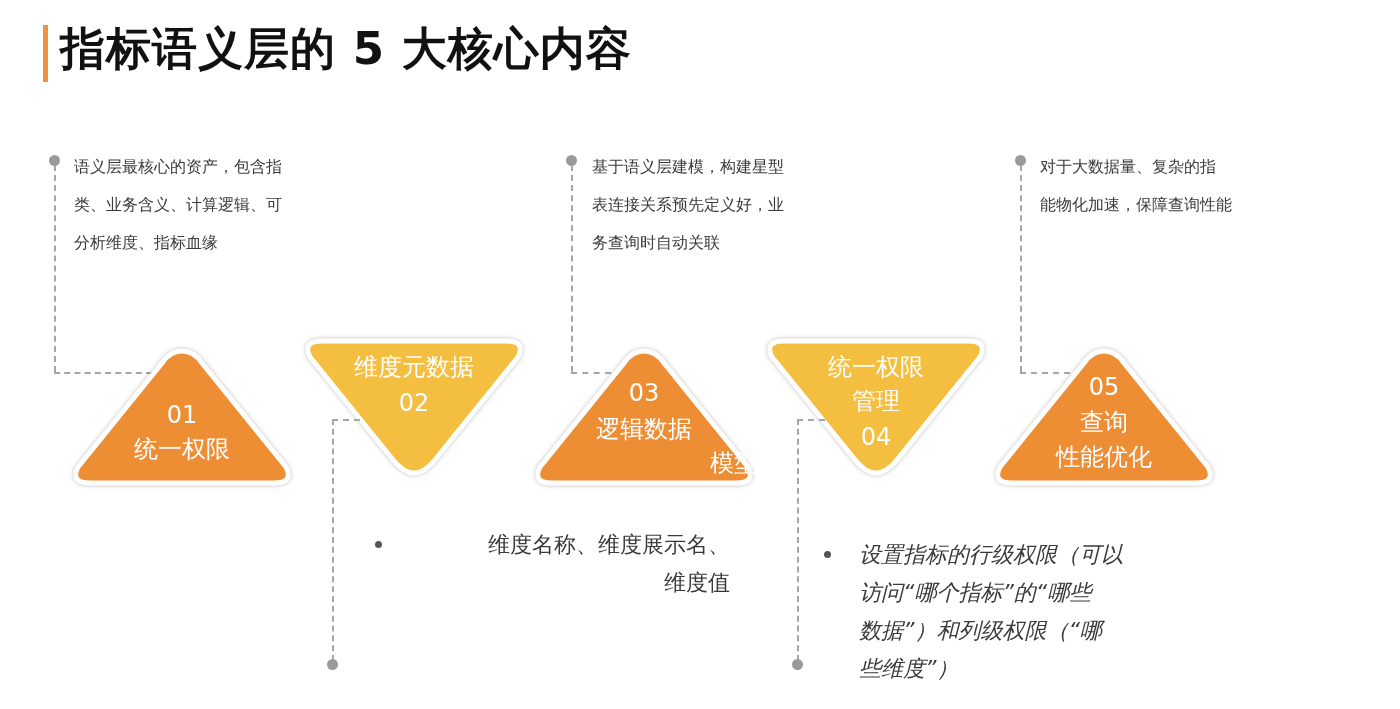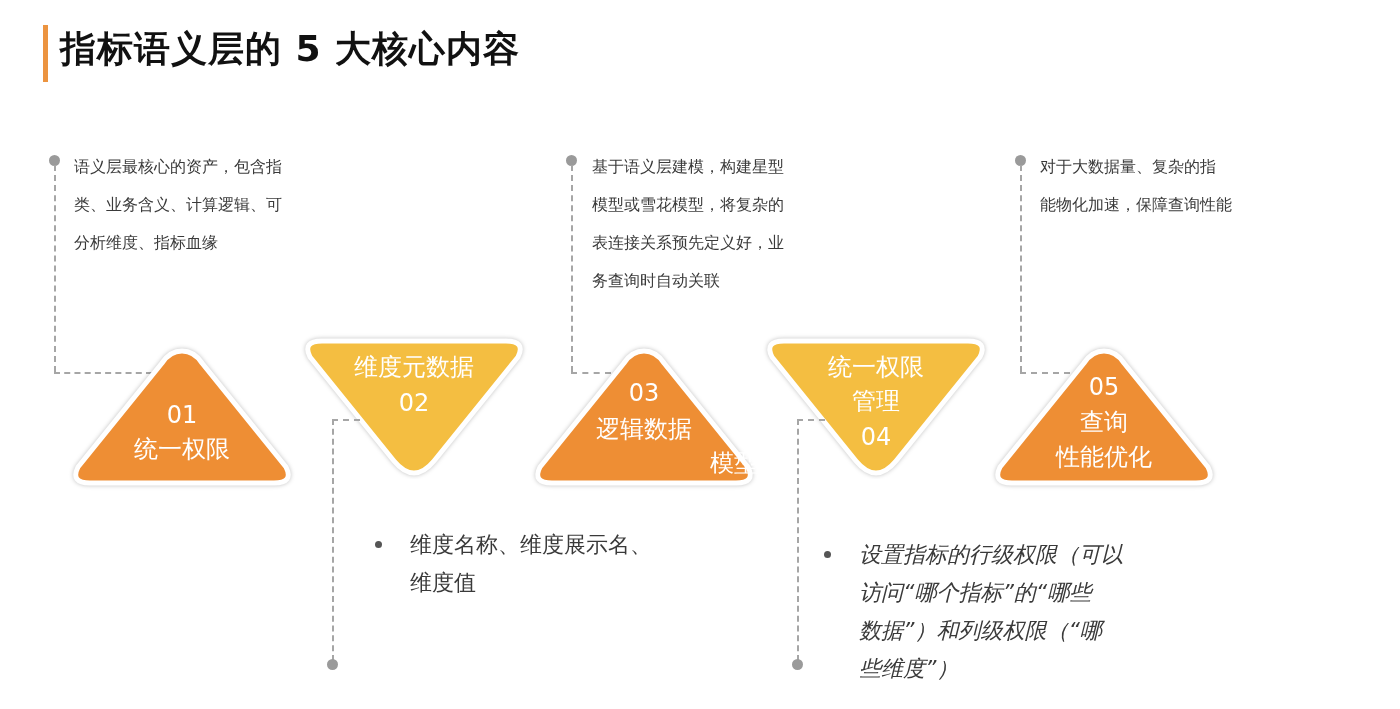--- a/index.html
+++ b/index.html
@@ -7,21 +7,21 @@
     width:1400px; height:709px; position:relative; overflow:hidden;
     background:#ffffff;
     font-family: "DejaVu Sans", "Liberation Sans", sans-serif;
   }
   .title-bar {
     position:absolute; left:43px; top:25px; width:5px; height:57px;
     background:#ec9440;
   }
   .title {
     position:absolute; left:60px; top:14px;
-    font-size:36px; font-weight:bold; color:#111;
+    font-size:45px; font-weight:bold; color:#111;
     letter-spacing:1px; line-height:70px; white-space:nowrap;
   }
   .desc {
     position:absolute; font-size:16px; line-height:38px; color:#3a3a3a;
   }
   .conn { position:absolute; border-color:#a6a6a6; border-style:dashed; border-width:0; }
   .dot { position:absolute; width:11px; height:11px; border-radius:50%; background:#9a9a9a; }
   .tri { position:absolute; }
   .tri svg { position:absolute; left:0; top:0; }
   .tri-text {
@@ -60,31 +60,30 @@
   <svg width="228" height="146" viewBox="0 0 228 146">
     <path d="M22 8 L206 8 Q226 8 218 24 L134 128 Q124 140 114 140 Q104 140 94 128 L10 24 Q2 8 22 8 Z" fill="#f4be41" stroke="#ffffff" stroke-width="5" style="filter:drop-shadow(0 0 2px rgba(0,0,0,0.25));"></path>
   </svg>
   <div class="tri-text" style="top:18px;">维度元数据</div>
   <div class="tri-text" style="top:54px;">02</div>
 </div>
 <div class="conn" style="left:332px;top:419px;width:28px;border-top-width:2px;"></div>
 <div class="conn" style="left:332px;top:419px;height:242px;border-left-width:2px;"></div>
 <div class="dot" style="left:327px;top:659px;"></div>
 <div class="bullet-dot" style="left:375px;top:541px;"></div>
-<div class="bullet-item" style="left:410px;top:526px;width:320px;">
+<div class="bullet-item" style="left:410px;top:526px;width:320px;text-align:right;">
   <div>维度名称、维度展示名、</div>
   <div>维度值</div>
 </div>
 
 <div class="dot" style="left:566px;top:155px;"></div>
 <div class="conn" style="left:571px;top:165px;height:207px;border-left-width:2px;"></div>
 <div class="conn" style="left:571px;top:372px;width:40px;border-top-width:2px;"></div>
 <div class="desc" style="left:592px;top:148px;width:340px;">
   <div>基于语义层建模，构建星型</div>
-  <div>模型或雪花模型，将复杂的</div>
   <div>表连接关系预先定义好，业</div>
   <div>务查询时自动关联</div>
 </div>
 
 <div class="tri" style="left:530px;top:343px;width:228px;height:148px;">
   <svg width="228" height="148" viewBox="0 0 228 148">
     <path d="M114 8 Q102 8 94 20 L10 124 Q2 140 22 140 L206 140 Q226 140 218 124 L134 20 Q126 8 114 8 Z" fill="#ee8e34" stroke="#ffffff" stroke-width="5" style="filter:drop-shadow(0 0 2px rgba(0,0,0,0.25));"></path>
   </svg>
   <div class="tri-text" style="top:34px;">03</div>
   <div class="tri-text" style="top:70px;">逻辑数据</div>

